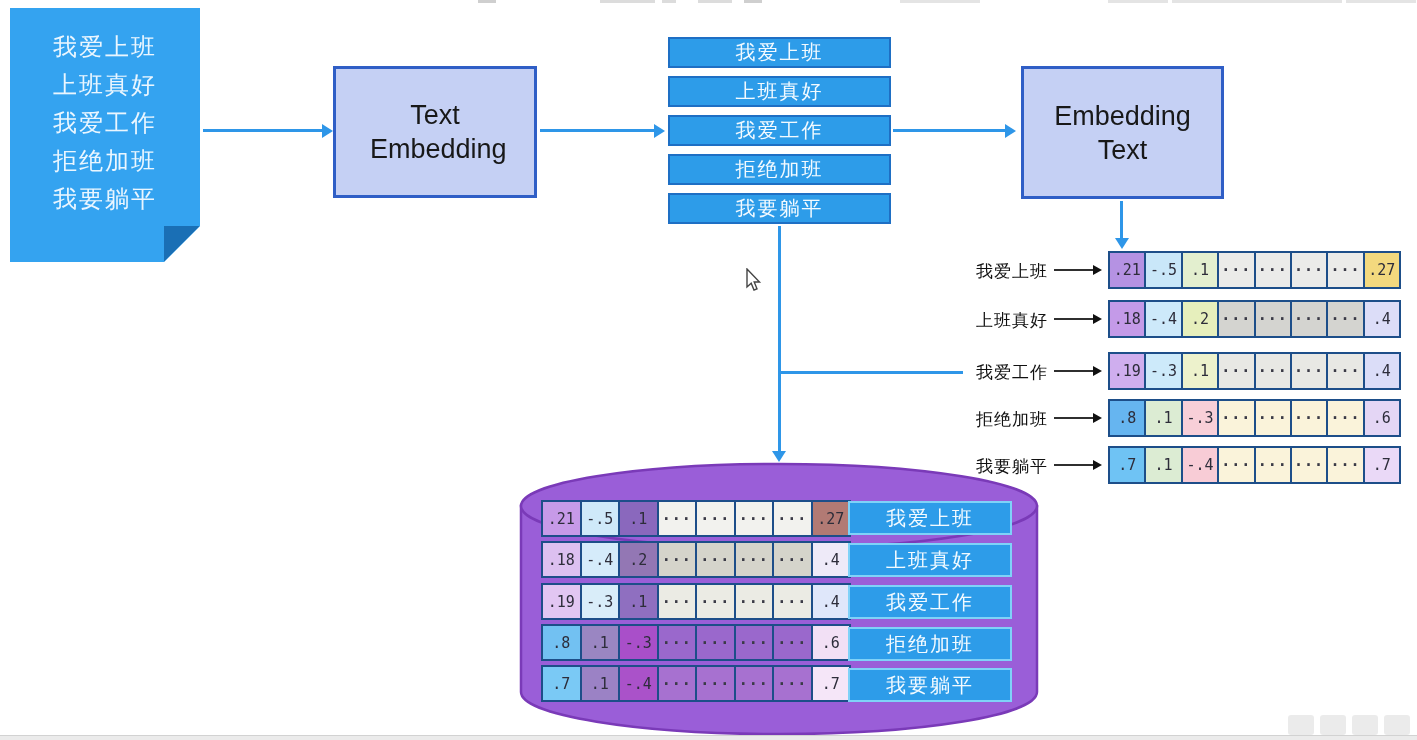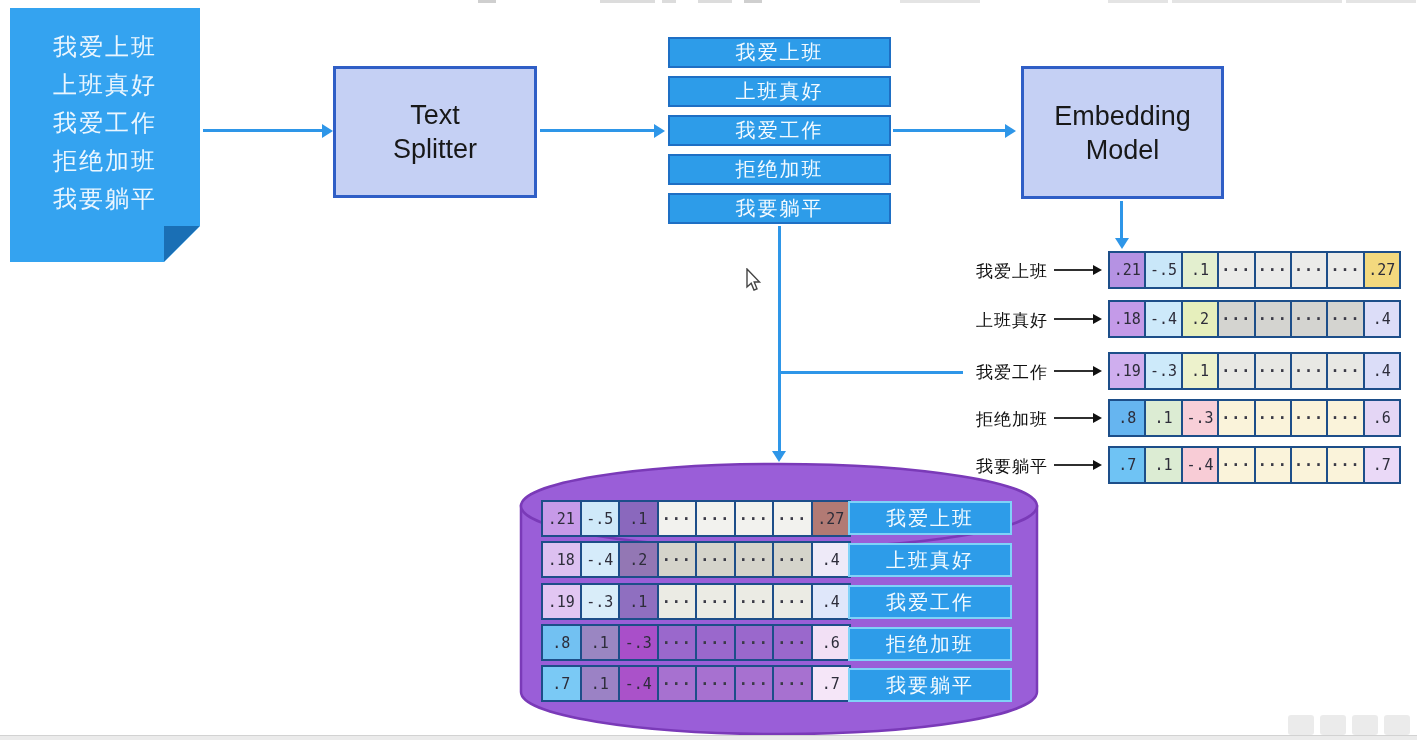--- a/index.html
+++ b/index.html
@@ -95,39 +95,39 @@
         <div class="doc-line">拒绝加班</div>
         <div class="doc-line">我要躺平</div>
       </div>
     <div class="doc-fold"></div>
   </div>
 
   <div class="line-h" style="left:203px;top:129px;width:120px;"></div>
   <div class="head-right" style="left:322px;top:124px;"></div>
 
   <div class="proc-box" style="left:333px;top:66px;width:204px;height:132px;">
-    <div class="proc-label" style="width:130px;">Text Splitter</div>
+    <div class="proc-label" style="width:130px;">Text Embedding</div>
   </div>
 
   <div class="line-h" style="left:540px;top:129px;width:115px;"></div>
   <div class="head-right" style="left:654px;top:124px;"></div>
 
   <div id="chunk-stack" style="position:absolute;left:668px;top:37px;">
       <div class="chunk-bar">我爱上班</div>
       <div class="chunk-bar">上班真好</div>
       <div class="chunk-bar">我爱工作</div>
       <div class="chunk-bar">拒绝加班</div>
       <div class="chunk-bar">我要躺平</div>
     </div>
 
   <div class="line-h" style="left:893px;top:129px;width:113px;"></div>
   <div class="head-right" style="left:1005px;top:124px;"></div>
 
   <div class="proc-box" style="left:1021px;top:66px;width:203px;height:133px;">
-    <div class="proc-label" style="width:165px;">Embedding Model</div>
+    <div class="proc-label" style="width:165px;">Embedding Text</div>
   </div>
 
   <div class="line-v" style="left:1120px;top:201px;height:38px;"></div>
   <div class="head-down" style="left:1115px;top:238px;"></div>
 
   <div class="line-v" style="left:778px;top:226px;height:226px;"></div>
   <div class="head-down" style="left:772px;top:451px;"></div>
 
   <div class="line-h" style="left:780px;top:371px;width:183px;"></div>
 

